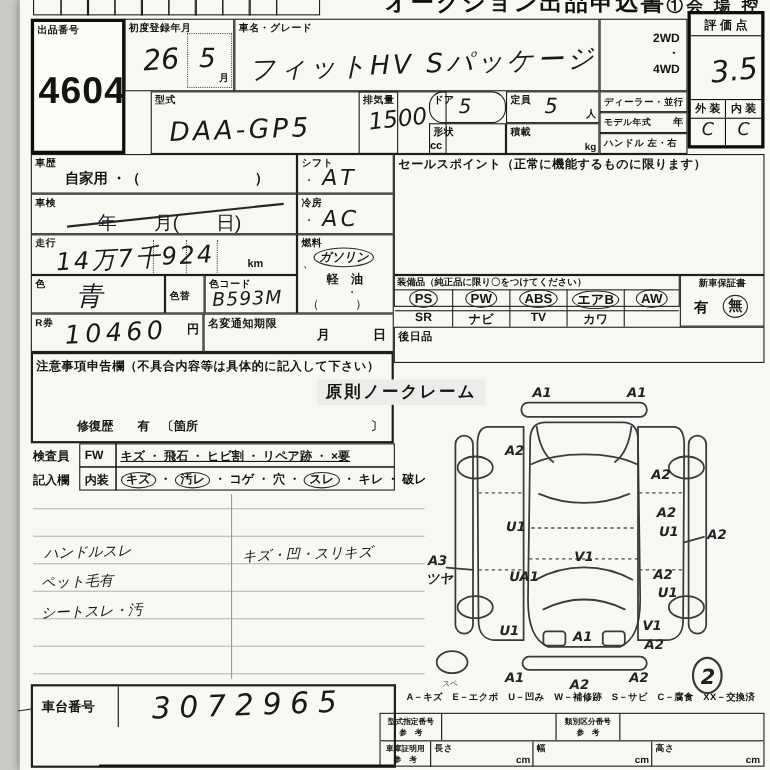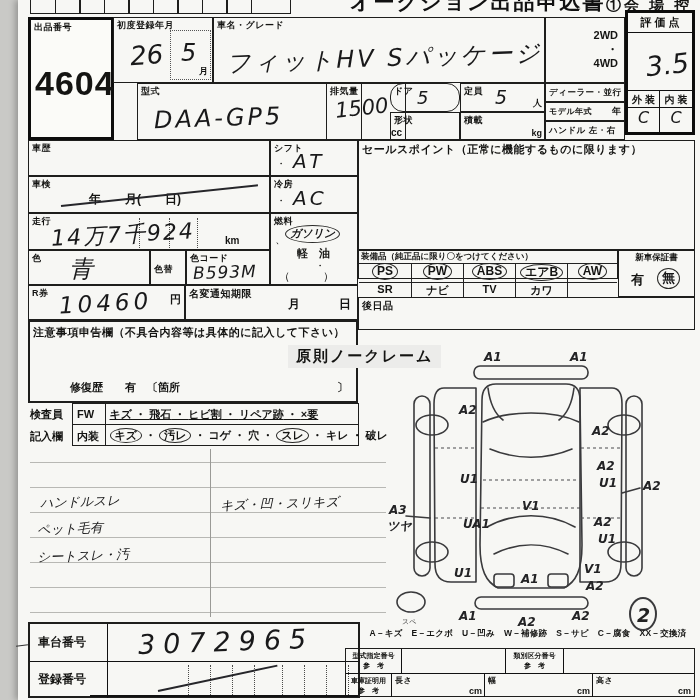--- a/index.html
+++ b/index.html
@@ -115,29 +115,30 @@
   <div class="cell" style="left:527px;top:102px;width:80px;height:19px;">
     <span class="lbl" style="font-size:8px;top:3px;">モデル年式</span>
     <span class="printed" style="position:absolute;right:3px;bottom:2px;font-size:9px;font-weight:bold;">年</span>
   </div>
   <div class="cell" style="left:527px;top:121px;width:80px;height:19px;text-decoration:underline;">
     <span class="lbl" style="font-size:8.5px;top:3px;">ハンドル 左・右</span>
   </div>
 
   <div class="cell" style="left:10px;top:140px;width:242px;height:36px;">
     <span class="lbl">車歴</span>
+    <span class="printed" style="position:absolute;left:30px;top:12px;font-size:13px;font-weight:bold;">自家用 ・（　　　　　　　　）</span>
   </div>
   <div class="cell" style="left:252px;top:140px;width:88px;height:36px;">
     <span class="lbl">シフト</span>
     <span class="printed" style="position:absolute;left:5px;top:16px;font-size:10px;">・</span>
     <span class="hw" style="position:absolute;left:22px;top:8px;font-size:20px;letter-spacing:4px;">AT</span>
   </div>
   <div class="cell" style="left:10px;top:176px;width:242px;height:37px;">
     <span class="lbl">車検</span>
-    <span class="printed" style="position:absolute;left:60px;top:14px;font-size:12px;font-weight:bold;">年　　月(　　日)</span>
+    <span class="printed" style="position:absolute;left:60px;top:14px;font-size:17px;font-weight:normal;">年　　月(　　日)</span>
     <div class="strike" style="left:32px;top:28px;width:198px;transform:rotate(-6deg);"></div>
   </div>
   <div class="cell" style="left:252px;top:176px;width:88px;height:37px;">
     <span class="lbl">冷房</span>
     <span class="printed" style="position:absolute;left:5px;top:17px;font-size:10px;">・</span>
     <span class="hw" style="position:absolute;left:22px;top:9px;font-size:20px;letter-spacing:3px;">AC</span>
   </div>
   <div class="cell" style="left:10px;top:213px;width:242px;height:37px;">
     <span class="lbl">走行</span>
     <div class="dotv" style="left:110px;top:4px;height:30px;"></div>
@@ -312,34 +313,20 @@
   </svg>
 
   <div class="abs printed" style="left:342px;top:628px;width:336px;text-align:center;font-size:8.5px;font-weight:bold;letter-spacing:.3px;">A－キズ　E－エクボ　U－凹み　W－補修跡　S－サビ　C－腐食　XX－交換済</div>
 
   <div class="abs" style="left:-2px;top:645px;width:12px;border-top:1.5px solid #333;transform:rotate(-8deg);"></div>
   <div class="cell" style="left:10px;top:622px;width:332px;height:76px;border-width:2.5px;">
     <div class="abs" style="left:0;top:0;width:78px;height:37px;border-right:1.5px solid #111;">
       <span class="printed" style="position:absolute;left:8px;top:10px;font-size:12px;font-weight:bold;">車台番号</span>
     </div>
     <span class="hw" style="position:absolute;left:108px;top:2px;font-size:27px;letter-spacing:8px;transform:rotate(-2deg);">3072965</span>
-    <div class="abs" style="left:0;top:37px;width:100%;height:36px;border-top:1.5px solid #111;">
-      <div class="abs" style="left:0;top:0;width:78px;height:36px;border-right:1.5px solid #111;">
-        <span class="printed" style="position:absolute;left:8px;top:9px;font-size:12px;font-weight:bold;">登録番号</span>
-      </div>
-      <div class="dotv" style="left:158px;top:3px;height:30px;"></div>
-      <div class="dotv" style="left:180px;top:3px;height:30px;"></div>
-      <div class="dotv" style="left:202px;top:3px;height:30px;"></div>
-      <div class="dotv" style="left:224px;top:3px;height:30px;"></div>
-      <div class="dotv" style="left:252px;top:3px;height:30px;"></div>
-      <div class="dotv" style="left:274px;top:3px;height:30px;"></div>
-      <div class="dotv" style="left:296px;top:3px;height:30px;"></div>
-      <div class="dotv" style="left:318px;top:3px;height:30px;"></div>
-      <div class="strike" style="left:128px;top:28px;width:122px;transform:rotate(-12deg);"></div>
-    </div>
   </div>
 
   <div class="cell" style="left:327px;top:648px;width:350px;height:49px;">
     <div class="abs" style="left:0;top:0;width:100%;height:24px;">
       <div class="abs" style="left:0;top:0;width:56px;height:24px;border-right:1.2px solid #111;text-align:center;">
         <div class="printed" style="font-size:7px;font-weight:bold;margin-top:2px;">型式指定番号</div>
         <div class="printed" style="font-size:7px;font-weight:bold;">参　考</div>
       </div>
       <div class="abs" style="left:56px;top:0;width:104px;height:24px;border-right:1.2px solid #111;"></div>
       <div class="abs" style="left:160px;top:0;width:58px;height:24px;border-right:1.2px solid #111;text-align:center;">

